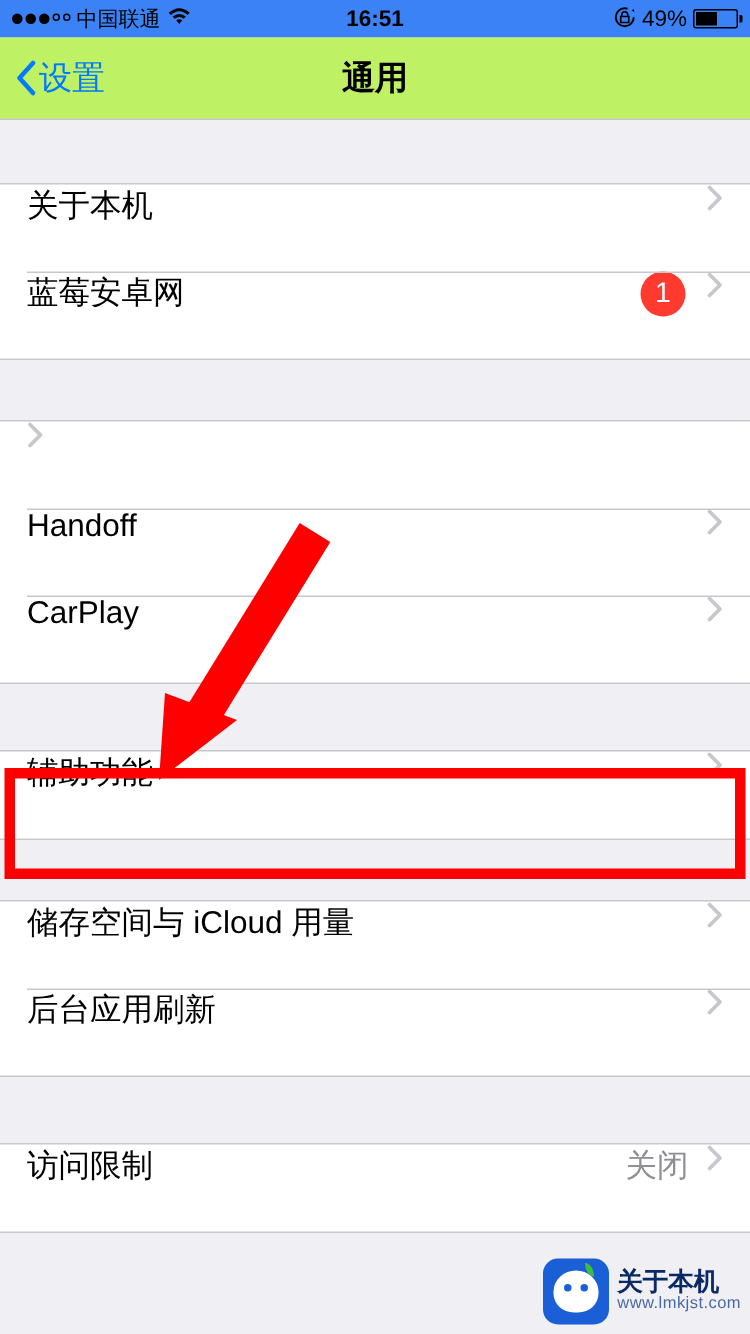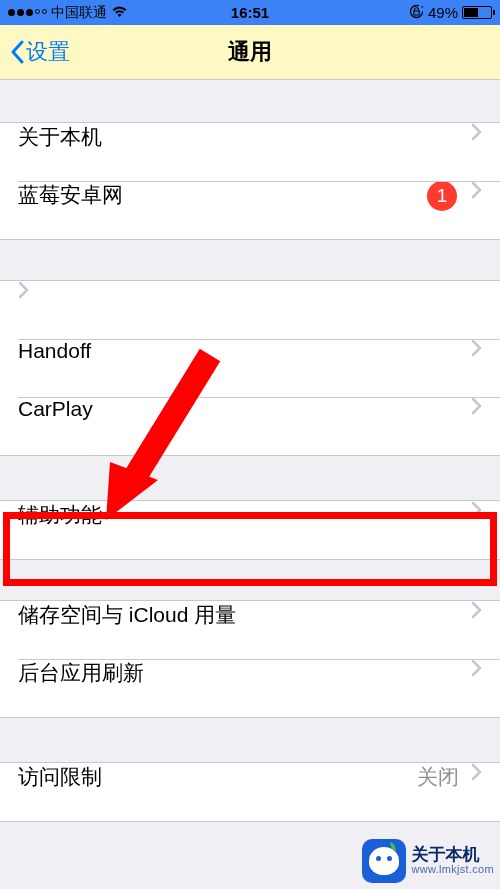--- a/index.html
+++ b/index.html
@@ -30,21 +30,21 @@
   .lock-icon { font-size: 14px; }
   .battery { display: flex; align-items: center; gap: 2px; }
   .battery-body { width: 30px; height: 13px; border: 1.5px solid #000; border-radius: 2px; position: relative; }
   .battery-body::after { content: ""; position: absolute; right: -4px; top: 3px; width: 2px; height: 5px; background: #000; border-radius: 0 1px 1px 0; }
   .battery-fill { position: absolute; left: 1px; top: 1px; bottom: 1px; width: 49%; background: #000; }
   .nav-bar {
     height: 55px;
     display: flex;
     align-items: center;
     padding: 0 10px;
-    background: #fef9c3;
+    background: #bef264;
     border-bottom: 1px solid #c8c7cc;
     position: relative;
   }
   .back-btn { display: flex; align-items: center; color: #007aff; font-size: 22px; gap: 2px; }
   .back-chev { width: 14px; height: 24px; }
   .nav-title { position: absolute; left: 50%; transform: translateX(-50%); font-size: 22px; font-weight: 600; }
   .group { margin-top: 42px; background: #fff; border-top: 1px solid #c8c7cc; border-bottom: 1px solid #c8c7cc; }
   .group.g2, .group.g4 { margin-top: 40px; }
   .group.g3, .group.g5 { margin-top: 44px; }
   .row {

